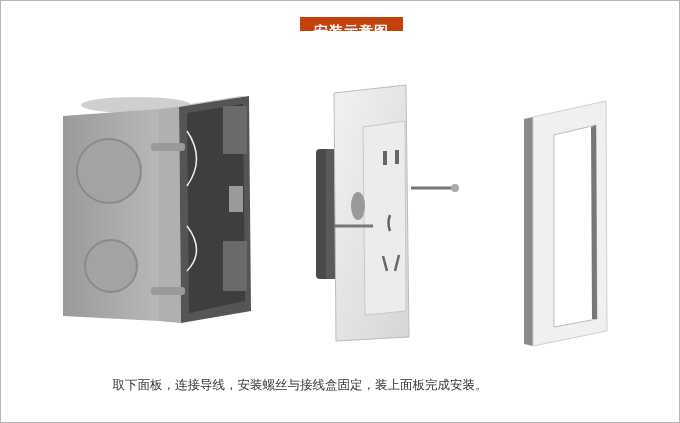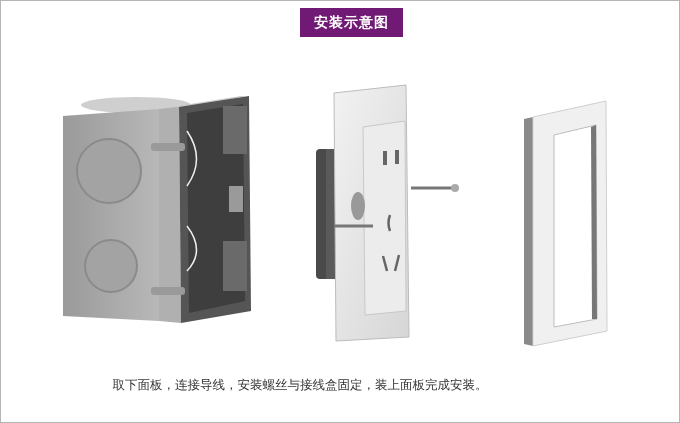--- a/index.html
+++ b/index.html
@@ -1,18 +1,18 @@
 <!DOCTYPE html>
 <html><head>
 <meta charset="utf-8">
 <style>
   html, body { margin:0; padding:0; background:#fff; }
   body { width:680px; height:423px; overflow:hidden; font-family:"DejaVu Sans", sans-serif; }
   .frame { position:absolute; left:0; top:0; width:678px; height:421px; border:1px solid #b5b5b5; background:#fff; }
-  .badge { position:absolute; left:299px; top:7px; width:103px; height:29px; background:#701a75; color:#fff;
+  .badge { position:absolute; left:299px; top:16px; width:103px; height:14px; background:#c2410c; color:#fff;
            font-size:14px; font-weight:bold; line-height:29px; text-align:center; letter-spacing:1px; }
   .caption { position:absolute; left:0; width:598px; top:376px; text-align:center; font-size:12.5px; color:#333; }
   svg { position:absolute; left:0; top:0; }
 </style>
 </head>
 <body>
 
 <div class="frame">
   <div class="badge">安装示意图</div>
 

